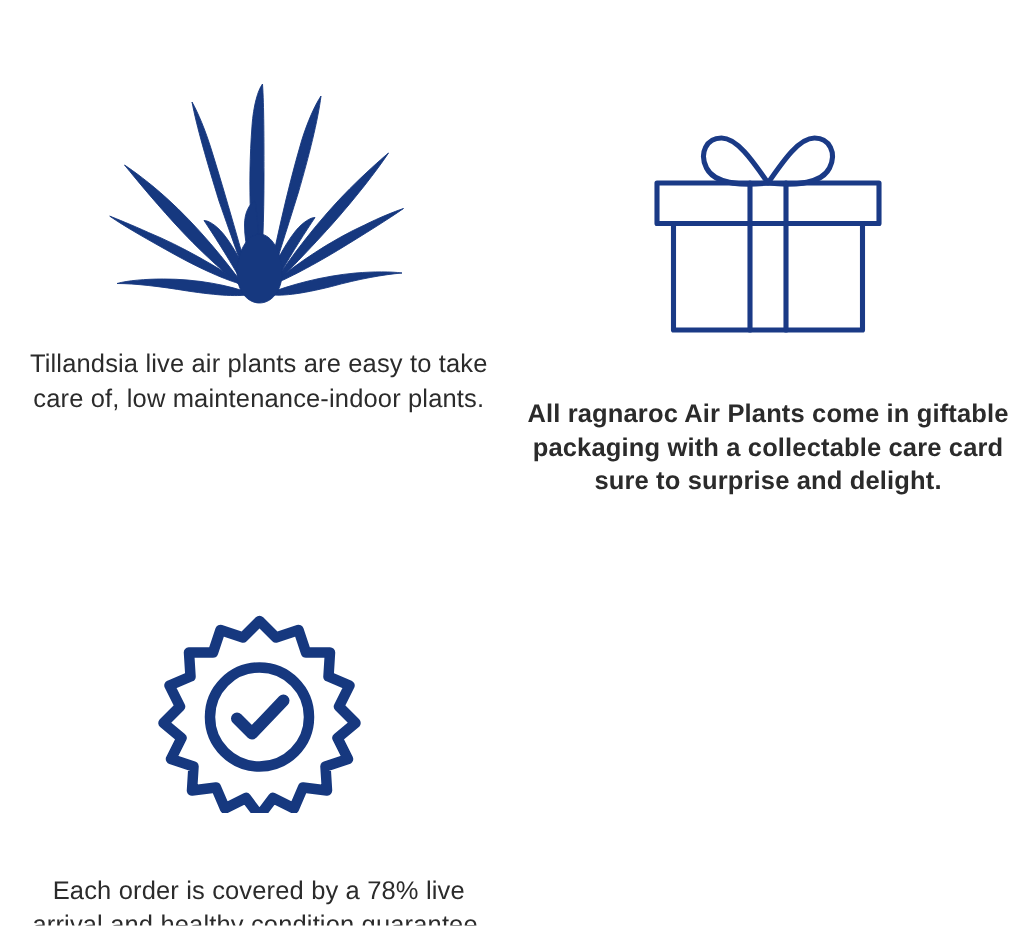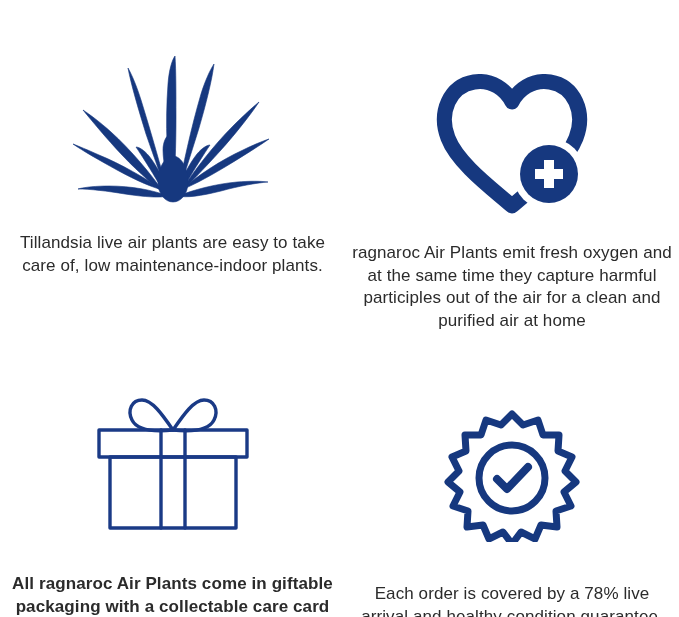--- a/index.html
+++ b/index.html
@@ -90,41 +90,20 @@
           <path d="M102 142 C108 126 116 110 124 100 C129 94 134 91 137 91 C131 100 122 114 114 128 C109 136 105 141 102 142 Z"></path>
           <path d="M98 142 C92 128 84 112 76 102 C71 96 66 93 63 93 C69 102 78 116 86 130 C91 138 95 141 98 142 Z"></path>
 
           <path d="M100 148 C92 148 85 140 85 128 C85 114 92 102 100 102 C108 102 115 114 115 128 C115 140 108 148 100 148 Z"></path>
         </g>
       </svg>
     </div>
     <div class="caption">Tillandsia live air plants are easy to take care of, low maintenance-indoor plants.</div>
   </div>
 
-  <div class="cell cell-heart">
-    <div class="icon-wrap">
-      <svg width="156" height="140" viewBox="0 0 156 140" aria-hidden="true">
-
-        <path d="M78 132
-                 C 60 116 24 90 14 64
-                 C 4 38 16 12 40 8
-                 C 58 5 72 16 78 28
-                 C 84 16 98 5 116 8
-                 C 140 12 152 38 142 64
-                 C 132 90 96 116 78 132 Z" fill="none" stroke="#16387f" stroke-width="15" stroke-linejoin="round" stroke-linecap="round"></path>
-
-        <circle cx="115" cy="100" r="36" fill="#ffffff"></circle>
-
-        <circle cx="115" cy="100" r="29" fill="#16387f"></circle>
-
-        <path d="M110 86 h10 v9 h9 v10 h-9 v9 h-10 v-9 h-9 v-10 h9 Z" fill="#ffffff"></path>
-      </svg>
-    </div>
-    <div class="caption">ragnaroc Air Plants emit fresh oxygen and at the same time they capture harmful participles out of the air for a clean and purified air at home</div>
-  </div>
 
   <div class="cell cell-gift">
     <div class="icon-wrap">
       <svg width="158" height="146" viewBox="0 0 158 146" aria-hidden="true">
         <g fill="none" stroke="#1a3a86" stroke-width="3.4" stroke-linejoin="round" stroke-linecap="round">
 
           <path d="M79 44 C 68 28 58 14 48 14 C 38 14 33 24 38 34 C 43 44 60 46 79 44 Z"></path>
 
           <path d="M79 44 C 90 28 100 14 110 14 C 120 14 125 24 120 34 C 115 44 98 46 79 44 Z"></path>
 

